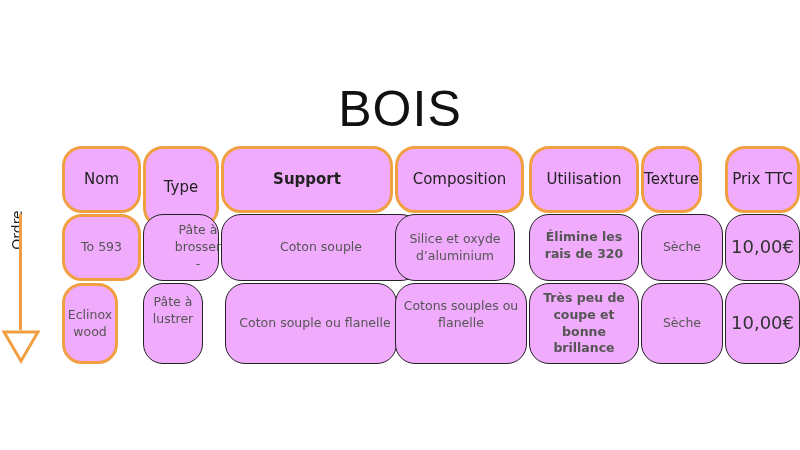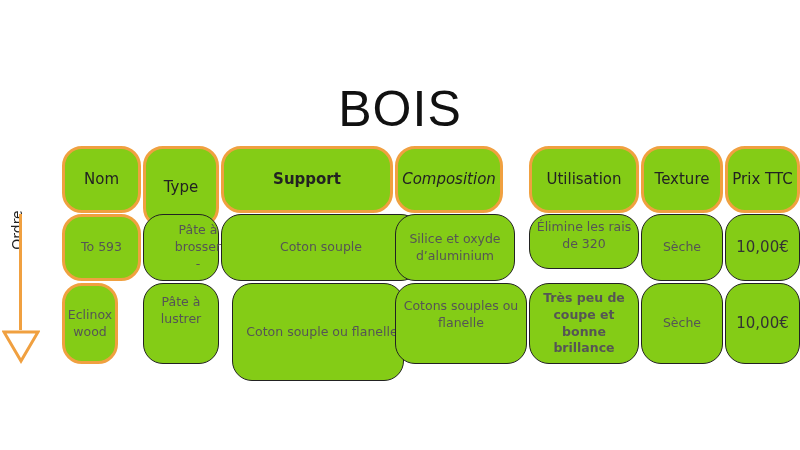--- a/index.html
+++ b/index.html
@@ -1,52 +1,52 @@
 <!DOCTYPE html>
 <html><head>
 <meta charset="utf-8">
 <style>
   html, body { margin:0; padding:0; }
   body { width:800px; height:450px; background:#ffffff; position:relative; overflow:hidden; font-family:"DejaVu Sans", sans-serif; }
   .title { position:absolute; left:0; width:800px; top:80px; text-align:center; font-size:50px; font-weight:300; color:#111; letter-spacing:1px; font-family:"Liberation Sans", sans-serif; }
-  .cell { position:absolute; box-sizing:border-box; display:flex; align-items:center; justify-content:center; text-align:center; border-radius:20px; background:#84cc16; padding:2px 4px; line-height:1.35; }
+  .cell { position:absolute; box-sizing:border-box; display:flex; align-items:center; justify-content:center; text-align:center; border-radius:20px; background:#f0abfc; padding:2px 4px; line-height:1.35; }
   .hdr { border:3px solid #f0a040; font-size:15px; color:#222; }
   .nom { border:3px solid #f0a040; font-size:12.5px; color:#555;text-align:center; }
   .dat { border:1.2px solid #222; font-size:12.5px; color:#555; }
-  .price { font-size:15px; color:#333; }
+  .price { font-size:18px; color:#333; }
   .ordre-label { position:absolute; left:-3px; top:222px; transform:rotate(-90deg); transform-origin:center; font-size:14px; color:#222; width:40px; text-align:center; }
   .arrow-shaft { position:absolute; left:19px; top:214px; width:3px; height:116px; background:#f0a040; }
   .arrow-head { position:absolute; left:2px; top:330px; }
 </style>
 </head>
 <body>
 
 <div class="title">BOIS</div>
 
 <div class="ordre-label">Ordre</div>
 <div class="arrow-shaft"></div>
 <svg class="arrow-head" width="38" height="34" viewBox="0 0 38 34">
   <polygon points="2,2 36,2 19,31" fill="none" stroke="#f0a040" stroke-width="3" stroke-linejoin="miter"></polygon>
 </svg>
 
 <div class="cell hdr" style="left:62px;top:146px;width:79px;height:67px;">Nom</div>
 <div class="cell hdr" style="left:143px;top:146px;width:76px;height:82px;">Type</div>
 <div class="cell hdr" style="left:221px;top:146px;width:172px;height:67px;font-weight:bold;">Support</div>
-<div class="cell hdr" style="left:395px;top:146px;width:108px;height:67px;font-style:italic;">Composition</div>
+<div class="cell hdr" style="left:395px;top:146px;width:129px;height:67px;">Composition</div>
 <div class="cell hdr" style="left:529px;top:146px;width:110px;height:67px;">Utilisation</div>
-<div class="cell hdr" style="left:641px;top:146px;width:82px;height:67px;">Texture</div>
+<div class="cell hdr" style="left:641px;top:146px;width:61px;height:67px;">Texture</div>
 <div class="cell hdr" style="left:725px;top:146px;width:75px;height:67px;">Prix TTC</div>
 
 <div class="cell nom" style="left:62px;top:214px;width:79px;height:67px;">To 593</div>
 <div class="cell dat" style="left:143px;top:214px;width:76px;height:67px;padding-left:38px;">Pâte à brosser -</div>
 <div class="cell dat" style="left:221px;top:214px;width:200px;height:67px;">Coton souple</div>
 <div class="cell dat" style="left:395px;top:214px;width:120px;height:67px;">Silice et oxyde d’aluminium</div>
-<div class="cell dat" style="left:529px;top:214px;width:110px;height:55px;align-items:flex-start;padding-top:4px;">Élimine les rais de 320</div>
+<div class="cell dat" style="left:529px;top:214px;width:110px;height:67px;align-items:flex-start;padding-top:14px;font-weight:bold;">Élimine les rais de 320</div>
 <div class="cell dat" style="left:641px;top:214px;width:82px;height:67px;">Sèche</div>
 <div class="cell dat price" style="left:725px;top:214px;width:75px;height:67px;">10,00€</div>
 
 <div class="cell nom" style="left:62px;top:283px;width:56px;height:81px;">Eclinox wood</div>
-<div class="cell dat" style="left:143px;top:283px;width:76px;height:81px;align-items:flex-start;padding-top:10px;">Pâte à lustrer</div>
-<div class="cell dat" style="left:232px;top:283px;width:172px;height:98px;padding-left:12px;">Coton souple ou flanelle</div>
+<div class="cell dat" style="left:143px;top:283px;width:60px;height:81px;align-items:flex-start;padding-top:10px;">Pâte à lustrer</div>
+<div class="cell dat" style="left:225px;top:283px;width:172px;height:81px;padding-left:12px;">Coton souple ou flanelle</div>
 <div class="cell dat" style="left:395px;top:283px;width:132px;height:81px;align-items:flex-start;padding-top:14px;">Cotons souples ou flanelle</div>
 <div class="cell dat" style="left:529px;top:283px;width:110px;height:81px;font-weight:bold;">Très peu de coupe et bonne brillance</div>
 <div class="cell dat" style="left:641px;top:283px;width:82px;height:81px;">Sèche</div>
 <div class="cell dat price" style="left:725px;top:283px;width:75px;height:81px;">10,00€</div>
 
 </body></html>

